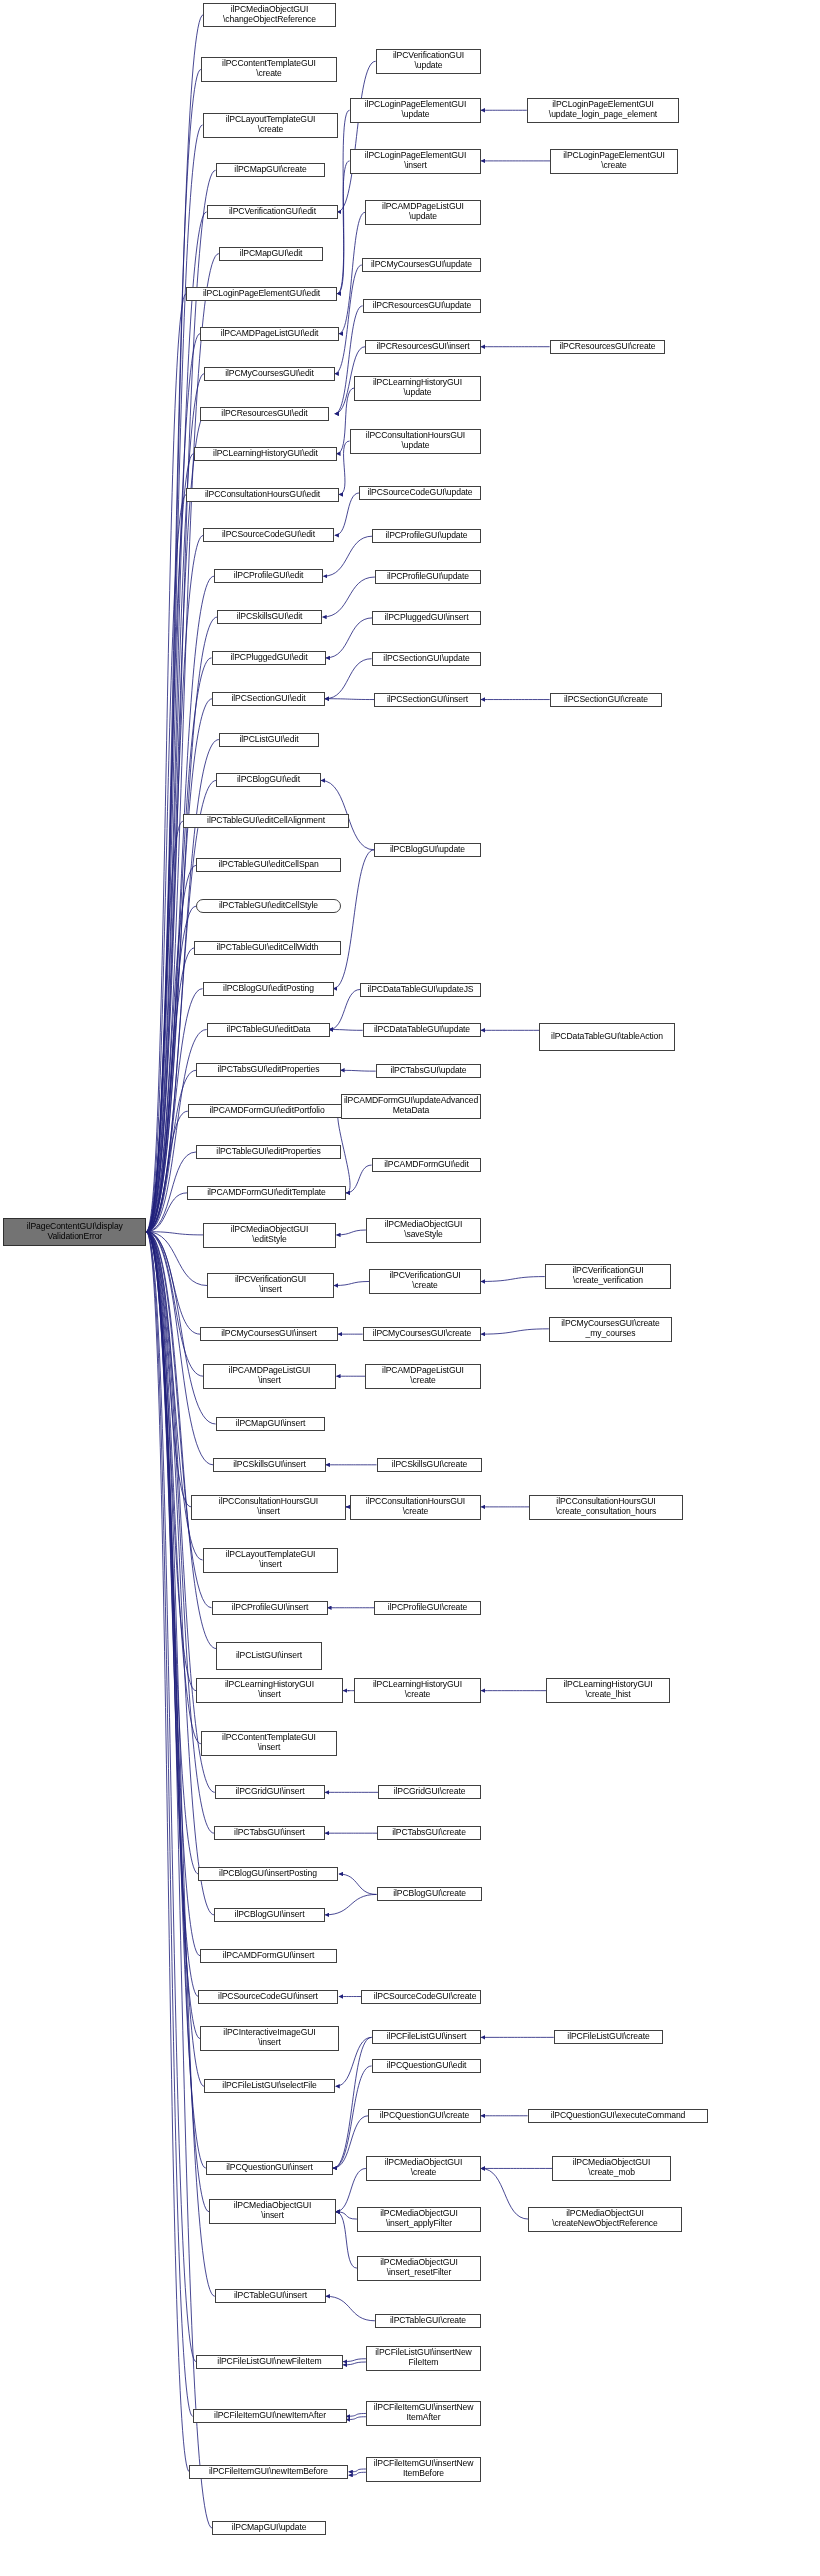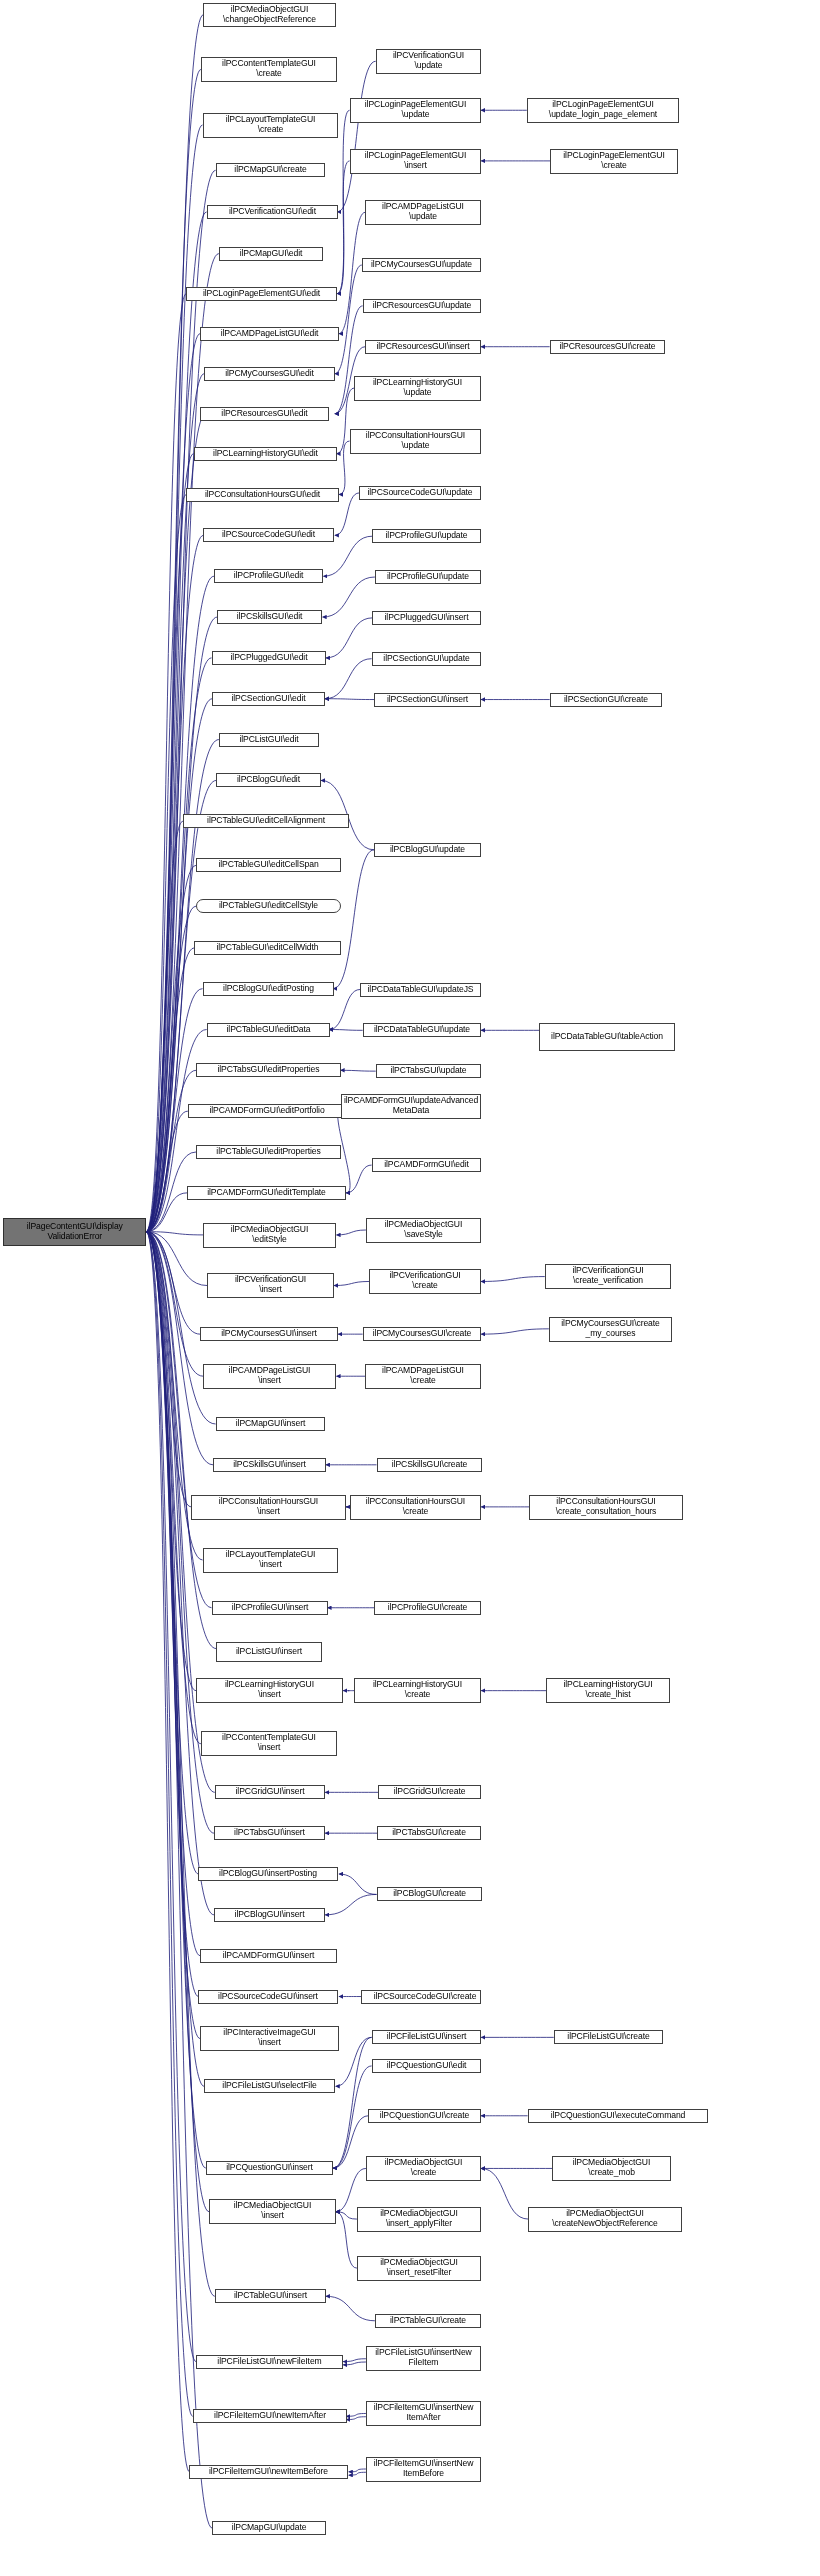--- a/index.html
+++ b/index.html
@@ -183,21 +183,21 @@
     <div class="node" style="left: 200px; top: 1327px; width: 138px; height: 14px;">ilPCMyCoursesGUI\insert</div>
     <div class="node" style="left: 203px; top: 1364px; width: 133px; height: 24.5px;">ilPCAMDPageListGUI
 \insert</div>
     <div class="node" style="left: 216px; top: 1417px; width: 109px; height: 14px;">ilPCMapGUI\insert</div>
     <div class="node" style="left: 213px; top: 1458px; width: 113px; height: 14px;">ilPCSkillsGUI\insert</div>
     <div class="node" style="left: 191px; top: 1495px; width: 155px; height: 24.5px;">ilPCConsultationHoursGUI
 \insert</div>
     <div class="node" style="left: 203px; top: 1548px; width: 135px; height: 24.5px;">ilPCLayoutTemplateGUI
 \insert</div>
     <div class="node" style="left: 212px; top: 1601px; width: 116px; height: 14px;">ilPCProfileGUI\insert</div>
-    <div class="node" style="left: 216px; top: 1642px; width: 106px; height: 20px;">ilPCListGUI\insert</div>
+    <div class="node" style="left: 216px; top: 1642px; width: 106px; height: 28px;">ilPCListGUI\insert</div>
     <div class="node" style="left: 196px; top: 1678px; width: 147px; height: 24.5px;">ilPCLearningHistoryGUI
 \insert</div>
     <div class="node" style="left: 201px; top: 1731px; width: 136px; height: 24.5px;">ilPCContentTemplateGUI
 \insert</div>
     <div class="node" style="left: 215px; top: 1785px; width: 110px; height: 14px;">ilPCGridGUI\insert</div>
     <div class="node" style="left: 214px; top: 1826px; width: 111px; height: 14px;">ilPCTabsGUI\insert</div>
     <div class="node" style="left: 198px; top: 1867px; width: 140px; height: 14px;">ilPCBlogGUI\insertPosting</div>
     <div class="node" style="left: 214px; top: 1908px; width: 111px; height: 14px;">ilPCBlogGUI\insert</div>
     <div class="node" style="left: 200px; top: 1949px; width: 137px; height: 14px;">ilPCAMDFormGUI\insert</div>
     <div class="node" style="left: 198px; top: 1990px; width: 140px; height: 14px;">ilPCSourceCodeGUI\insert</div>

